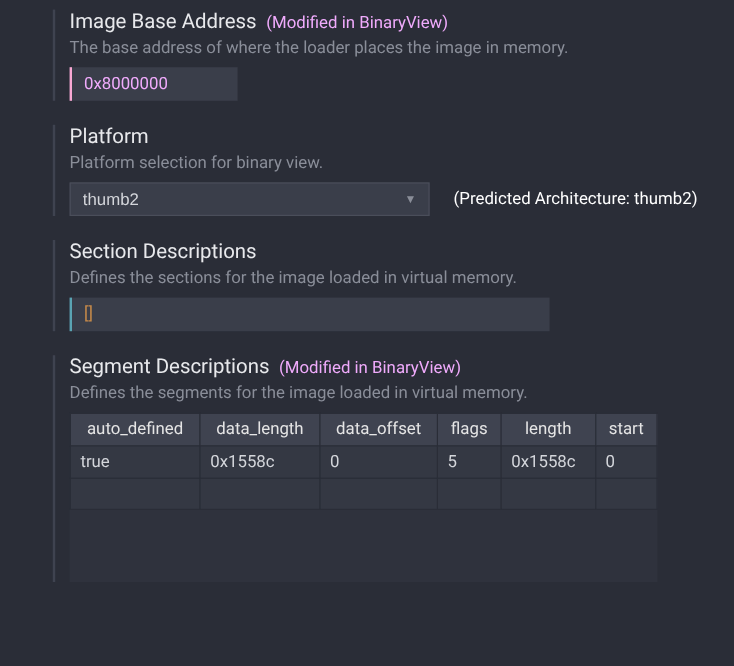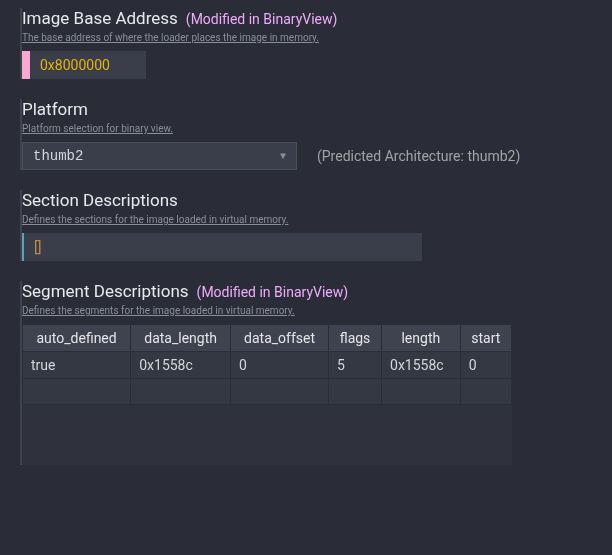--- a/index.html
+++ b/index.html
@@ -10,78 +10,79 @@
     body {
       background-color: #2a2d37;
       color: #d4d6db;
       font-family: -apple-system, BlinkMacSystemFont, "Segoe UI", Roboto, sans-serif;
       font-size: 14px;
       padding: 8px 20px;
       width: 612px;
     }
     .section {
       border-left: 2px solid #3f4350;
+      padding-left: 12px;
       margin-bottom: 20px;
+      margin-left: 24px;
     }
     .section-title-row {
       display: flex;
       align-items: baseline;
       gap: 8px;
       margin-bottom: 4px;
     }
     .section-title {
       color: #e8e9ec;
       font-size: 17px;
       font-weight: 400;
     }
     .modified-tag {
       color: #f0abfc;
       font-size: 14px;
     }
     .section-desc {
       color: #8a8e99;
-      font-size: 10px;
+      font-size: 14px;
       margin-bottom: 8px;
-      text-decoration: underline;
     }
     .hex-input {
       background-color: #3a3e4a;
       border: none;
-      border-left: 8px solid #f9a8d4;
-      color: #eab308;
+      border-left: 2px solid #f9a8d4;
+      color: #f0abfc;
       padding: 6px 10px;
       font-family: inherit;
       font-size: 14px;
-      width: 124px;
+      width: 140px;
     }
     .dropdown {
       background-color: #3a3e4a;
       border: 1px solid #4a4e5a;
       color: #d4d6db;
       padding: 5px 10px;
-      font-family: Liberation Mono, monospace;
-      font-size: 14px;
-      width: 275px;
+      font-family: Liberation Sans, sans-serif;
+      font-size: 14px;
+      width: 300px;
       appearance: none;
       position: relative;
       display: inline-flex;
       align-items: center;
       justify-content: space-between;
     }
     .dropdown-arrow {
       color: #8a8e99;
       font-size: 10px;
     }
     .platform-row {
       display: flex;
       align-items: center;
       gap: 20px;
     }
     .predicted-text {
-      color: #a3a3a3;
+      color: #ffffff;
       font-size: 14px;
     }
     .array-input {
       background-color: #3a3e4a;
       border: none;
       border-left: 2px solid #5aa4b3;
       color: #d4d6db;
       padding: 6px 10px;
       font-family: inherit;
       font-size: 14px;

